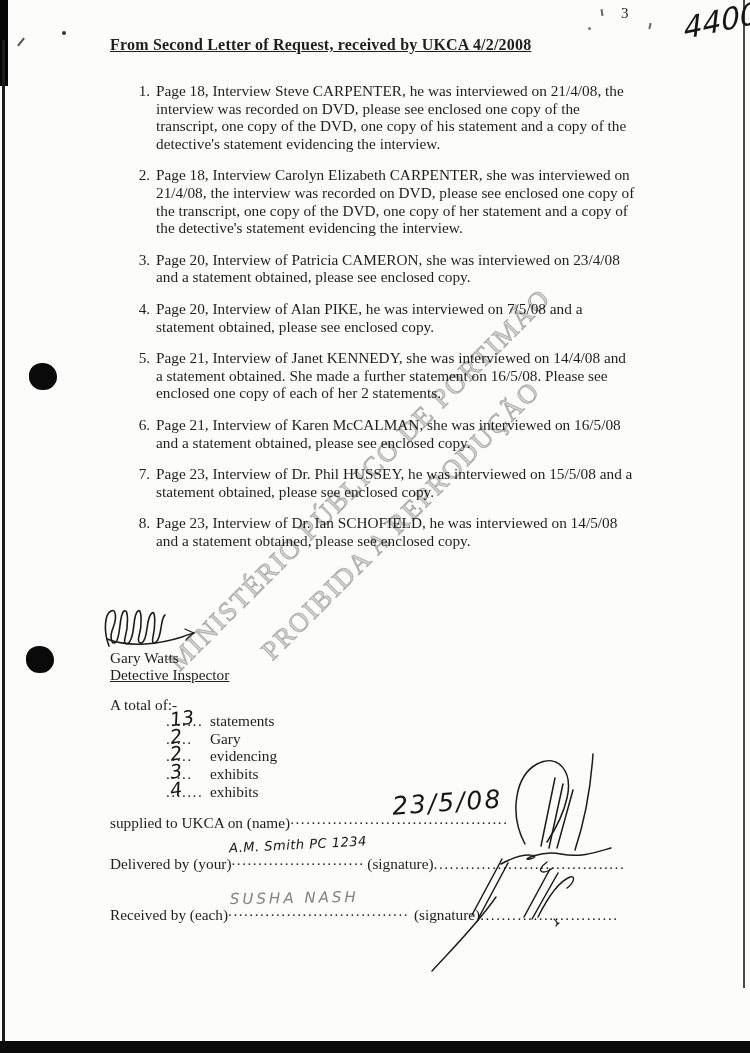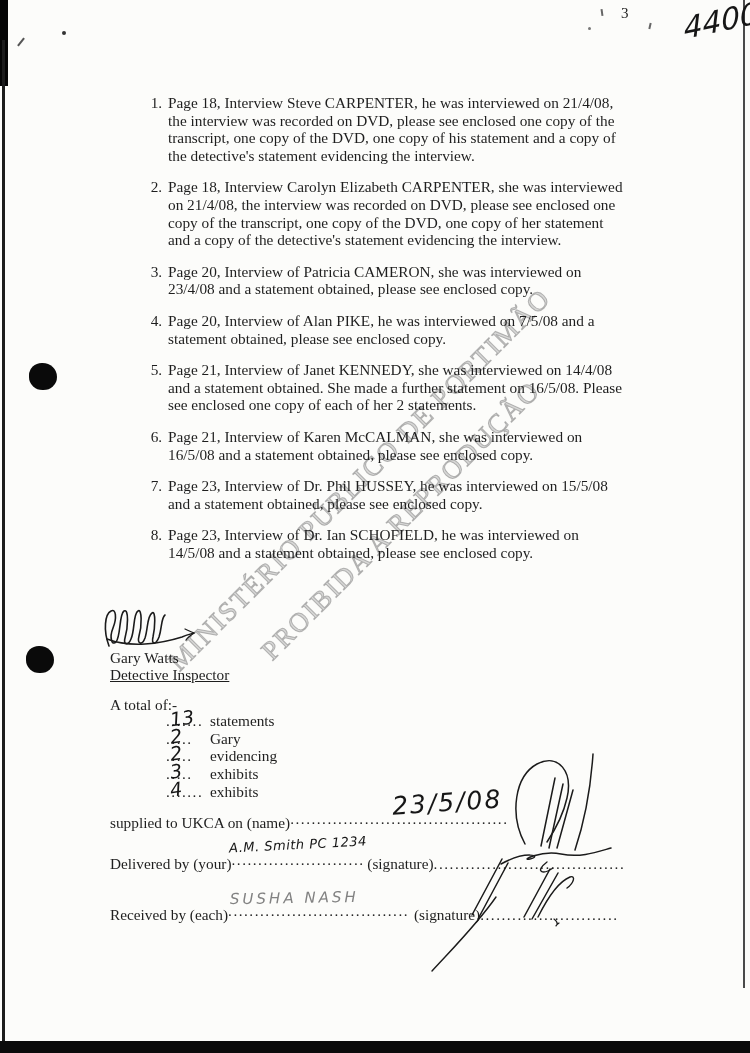--- a/index.html
+++ b/index.html
@@ -35,21 +35,21 @@
   
   .content { position:absolute; left:0; top:0; width:750px; height:1053px; z-index:2; }
   .pagenum { position:absolute; left:621px; top:5px; font-size:15px; color:#222; }
   .hw { font-family:"DejaVu Sans", sans-serif; font-style:italic; color:#161616; }
   .corner-ref { position:absolute; left:683px; top:3px; font-size:30px; transform:rotate(-12deg) skewX(-8deg); }
   .title {
     position:absolute; left:110px; top:36px; font-size:16px; font-weight:bold;
     text-decoration:underline; letter-spacing:0.2px;
   }
   .list { position:absolute; left:112px; top:82px; width:524px; font-size:15.3px; line-height:17.6px; }
-  .list ol { margin:12px; padding-left:42px; }
+  .list ol { margin:0; padding-left:42px; }
   .list li { margin-bottom:14px; padding-left:2px; }
   .para { position:absolute; font-size:15.3px; line-height:17.6px; }
   .respectfully { left:110px; top:593px; }
   .sig1 { position:absolute; left:102px; top:606px; }
   .signatory-name  { left:110px; top:649px; }
   .signatory-title { left:110px; top:666px;text-decoration:underline; }
   .totals-heading  { left:110px; top:696px; }
   .totals-rows { position:absolute; left:166px; top:712px; font-size:15.3px; }
   .trow { position:relative; height:17.7px; white-space:nowrap; }
   .trow-dots { letter-spacing:1.5px; display:inline-block; width:44px; overflow:hidden; vertical-align:bottom; }
@@ -78,20 +78,21 @@
   <div class="watermark">
     <span>MINISTÉRIO PÚBLICO DE PORTIMÃO</span>
     <span>PROIBIDA A REPRODUÇÃO</span>
   </div>
 
   <div class="content">
 
     <div class="pagenum">3</div>
     <div class="corner-ref hw">4400</div>
 
+    <div class="title">From Second Letter of Request, received by UKCA 4/2/2008</div>
 
     <div class="list">
       <ol>
         <li>Page 18, Interview Steve CARPENTER, he was interviewed on 21/4/08, the interview was recorded on DVD, please see enclosed one copy of the transcript, one copy of the DVD, one copy of his statement and a copy of the detective's statement evidencing the interview.</li>
         <li>Page 18, Interview Carolyn Elizabeth CARPENTER, she was interviewed on 21/4/08, the interview was recorded on DVD, please see enclosed one copy of the transcript, one copy of the DVD, one copy of her statement and a copy of the detective's statement evidencing the interview.</li>
         <li>Page 20, Interview of Patricia CAMERON, she was interviewed on 23/4/08 and a statement obtained, please see enclosed copy.</li>
         <li>Page 20, Interview of Alan PIKE, he was interviewed on 7/5/08 and a statement obtained, please see enclosed copy.</li>
         <li>Page 21, Interview of Janet KENNEDY, she was interviewed on 14/4/08 and a statement obtained. She made a further statement on 16/5/08. Please see enclosed one copy of each of her 2 statements.</li>
         <li>Page 21, Interview of Karen McCALMAN, she was interviewed on 16/5/08 and a statement obtained, please see enclosed copy.</li>
         <li>Page 23, Interview of Dr. Phil HUSSEY, he was interviewed on 15/5/08 and a statement obtained, please see enclosed copy.</li>

